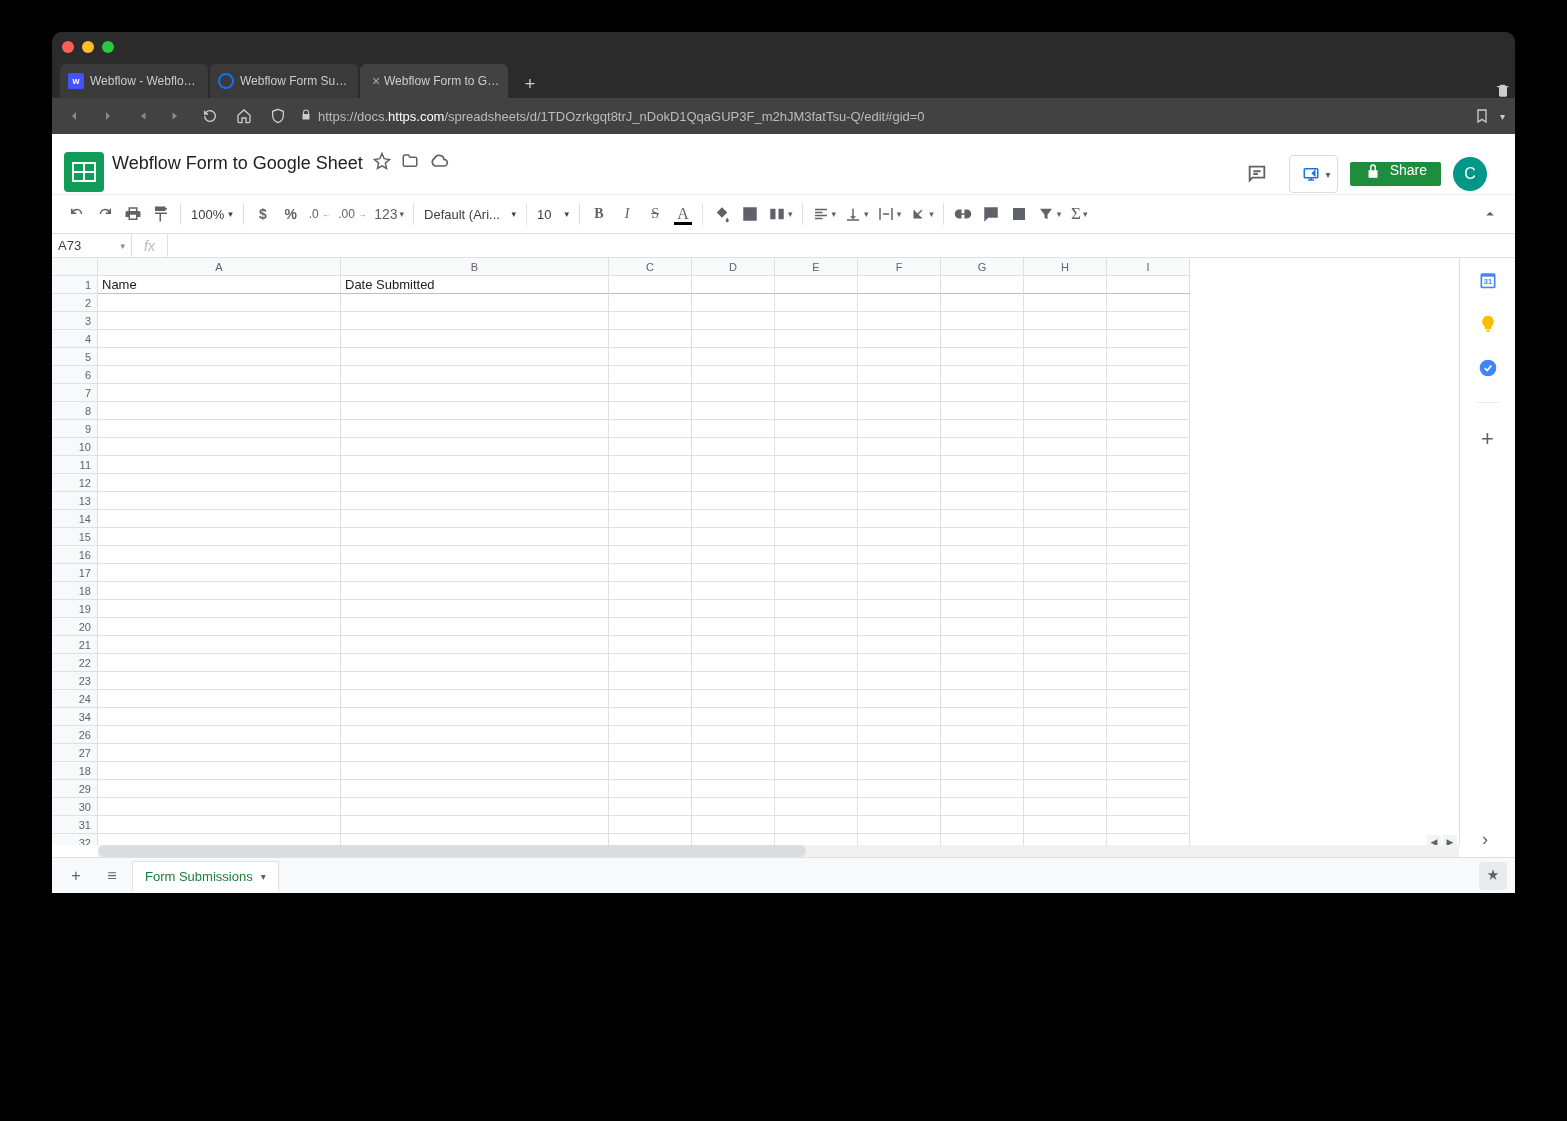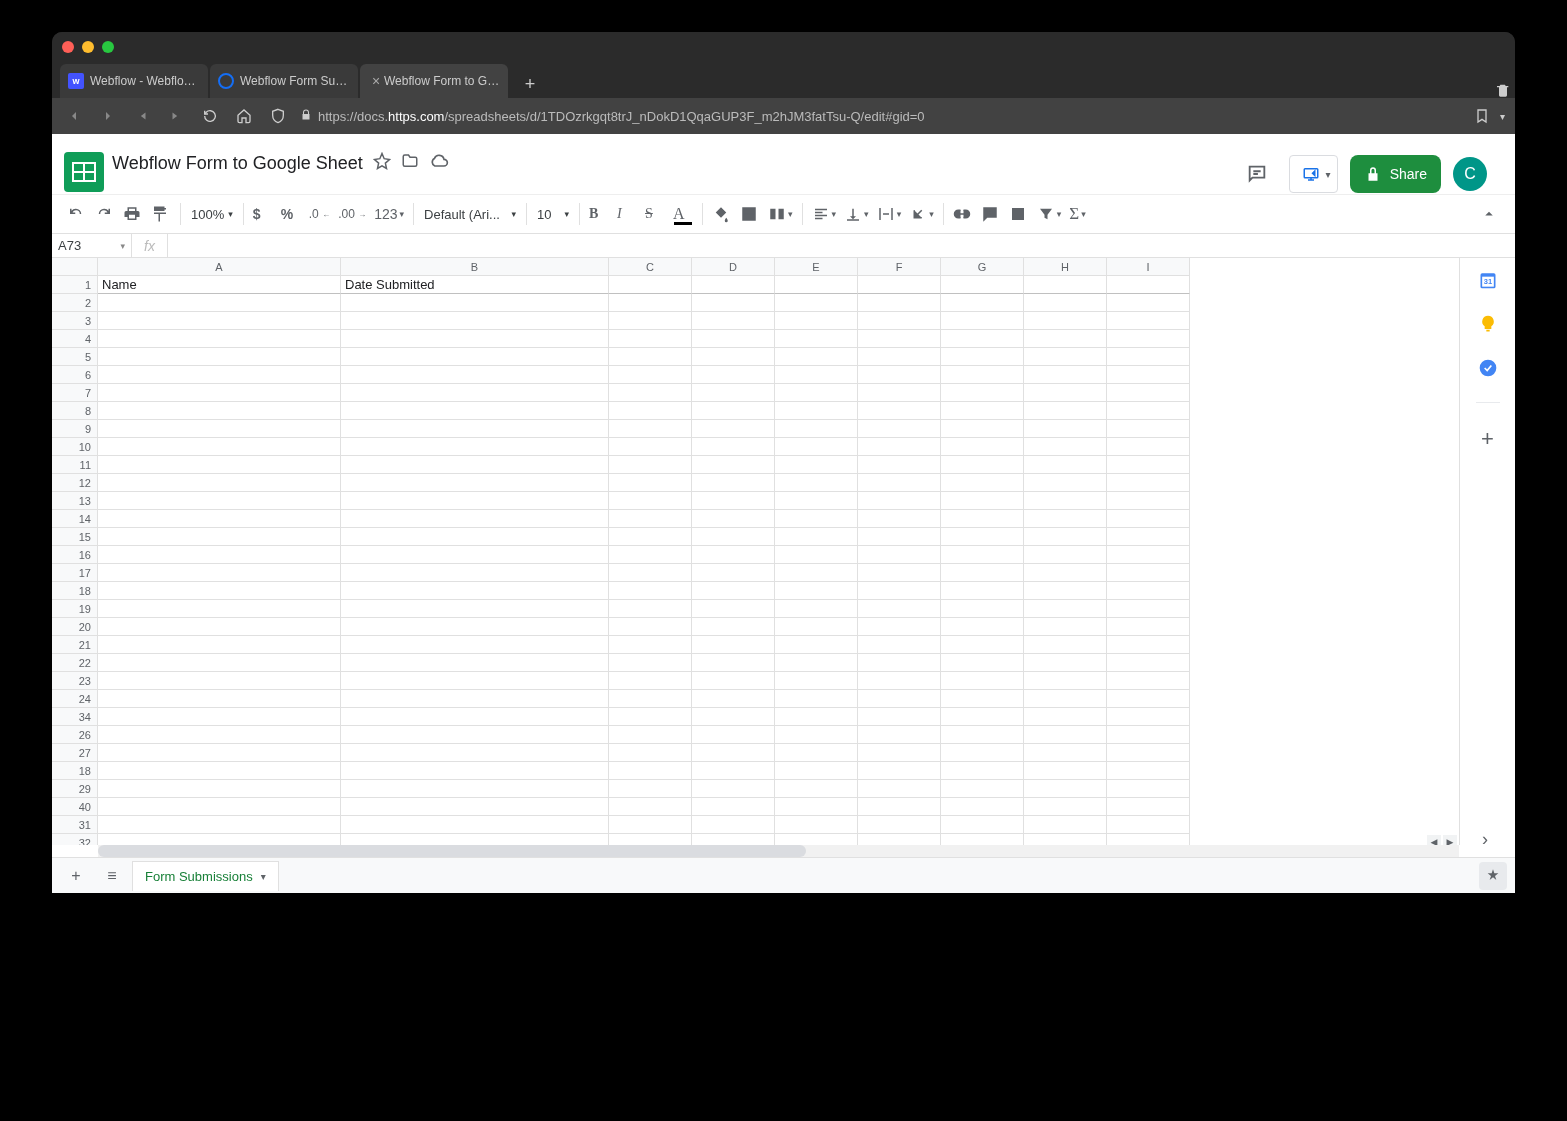--- a/index.html
+++ b/index.html
@@ -41,25 +41,25 @@
 .doc-title { font-size: 18px; color: #202124; letter-spacing: 0; }
 .title-icons { display: flex; gap: 10px; align-items: center; color: #5f6368; }
 .title-icons span { cursor: pointer; }
 .menubar { display: flex; align-items: center; gap: 2px; height: 28px; font-size: 14px; color: #202124; margin-top: 2px; }
 .menubar .mi { padding: 4px 7px; border-radius: 4px; cursor: pointer; }
 .menubar .edit-status { color: #5f6368; text-decoration: underline; margin-left: 14px; cursor: pointer; }
 .header-actions { display: flex; align-items: center; gap: 12px; padding-right: 16px; margin-top: 4px; }
 .ha-btn { width: 40px; height: 40px; display: flex; align-items: center; justify-content: center; color: #5f6368; border-radius: 50%; cursor: pointer; font-size: 20px; }
 .present-btn { height: 38px; border: 1px solid #dadce0; border-radius: 4px; display: flex; align-items: center; padding: 0 6px 0 10px; color: #1a73e8; cursor: pointer; gap: 4px; }
 .present-btn svg { width: 22px; height: 18px; }
-.share-btn { height: 38px; background: #1e8e3e; color: #fff; border-radius: 8px; display: flex; align-items: center; gap: 8px; padding: 0 14px; font-size: 14px; font-weight: 500; cursor: pointer; }
+.share-btn { height: 24px; background: #1e8e3e; color: #fff; border-radius: 2px; display: flex; gap: 8px; padding: 0 14px; font-size: 14px; font-weight: 500; cursor: pointer; }
 .avatar { width: 34px; height: 34px; border-radius: 50%; background: #009688; color: #fff; display: flex; align-items: center; justify-content: center; font-size: 16px; font-weight: 500; }
 
 .toolbar { height: 40px; border-top: 1px solid #eee; border-bottom: 1px solid #e0e0e0; display: flex; align-items: center; padding: 0 12px; gap: 2px; }
-.tbtn { min-width: 26px; height: 26px; display: flex; align-items: center; justify-content: flex-start; color: #5f6368; border-radius: 2px; cursor: pointer; font-size: 14px; padding: 0 3px; }
+.tbtn { min-width: 26px; height: 26px; display: flex; align-items: center; justify-content: center; color: #5f6368; border-radius: 2px; cursor: pointer; font-size: 14px; padding: 0 3px; }
 .tbtn svg { width: 18px; height: 18px; fill: #5f6368; }
 .sep { width: 1px; height: 22px; background: #e0e0e0; margin: 0 4px; }
 .zoom-sel { font-size: 13px; color: #3c4043; padding: 0 4px; display: flex; align-items: center; gap: 4px; }
 .font-sel { font-size: 13px; color: #3c4043; width: 100px; display: flex; align-items: center; justify-content: space-between; padding: 0 4px; }
 .font-size-sel { font-size: 13px; color: #3c4043; width: 40px; display: flex; align-items: center; justify-content: space-between; padding: 0 4px; }
 .tbtn.textcolor { position: relative; font-family: 'Times New Roman', serif; font-size: 16px; }
 .tbtn.textcolor::after { content: ""; position: absolute; bottom: 2px; left: 4px; right: 4px; height: 3px; background: #000; }
 .collapse { margin-left: auto; }
 
 .formula-row { height: 24px; border-bottom: 1px solid #e0e0e0; display: flex; align-items: center; }
@@ -653,21 +653,21 @@
             <div class="rowhdr">29</div>
             <div class="cell"></div>
             <div class="cell"></div>
             <div class="cell"></div>
             <div class="cell"></div>
             <div class="cell"></div>
             <div class="cell"></div>
             <div class="cell"></div>
             <div class="cell"></div>
             <div class="cell"></div>
-            <div class="rowhdr">40</div>
+            <div class="rowhdr">30</div>
             <div class="cell"></div>
             <div class="cell"></div>
             <div class="cell"></div>
             <div class="cell"></div>
             <div class="cell"></div>
             <div class="cell"></div>
             <div class="cell"></div>
             <div class="cell"></div>
             <div class="cell"></div>
             <div class="rowhdr">31</div>

